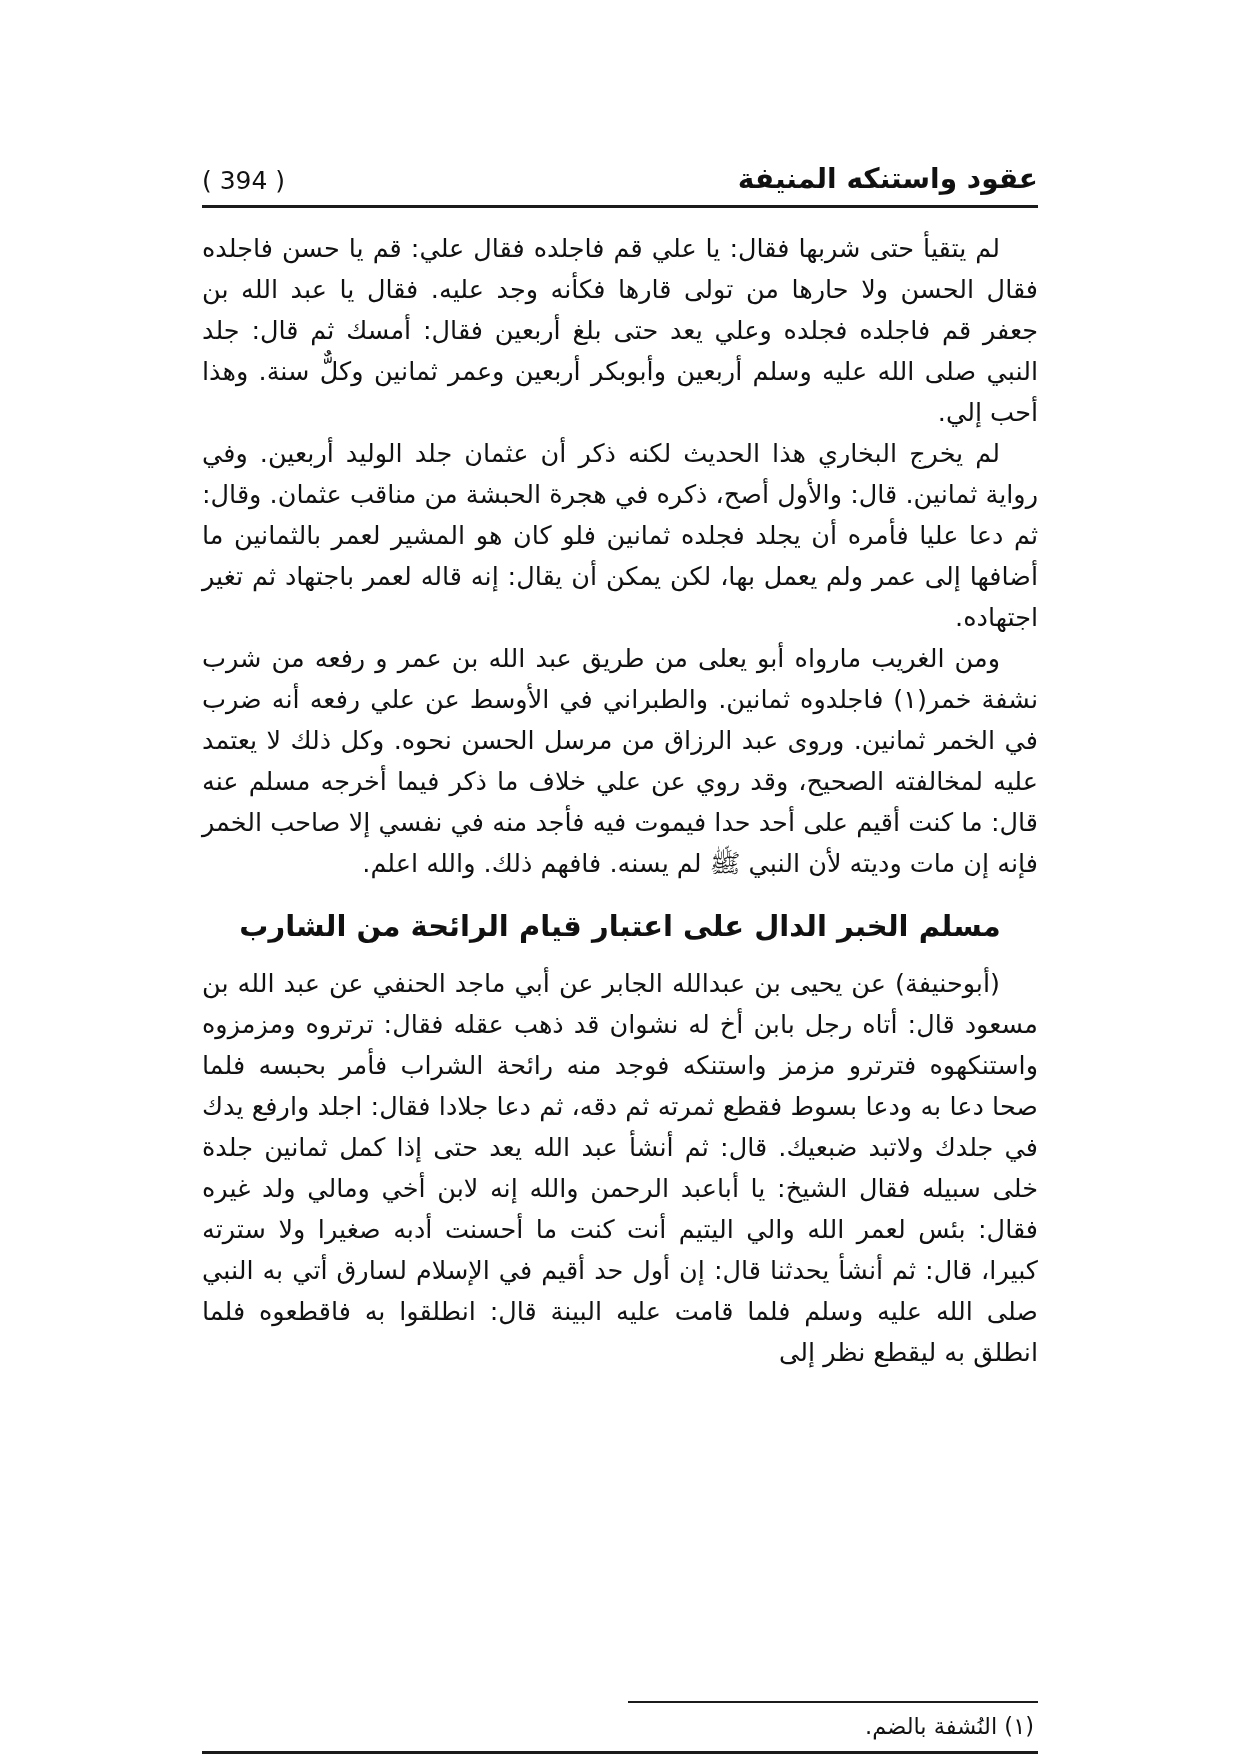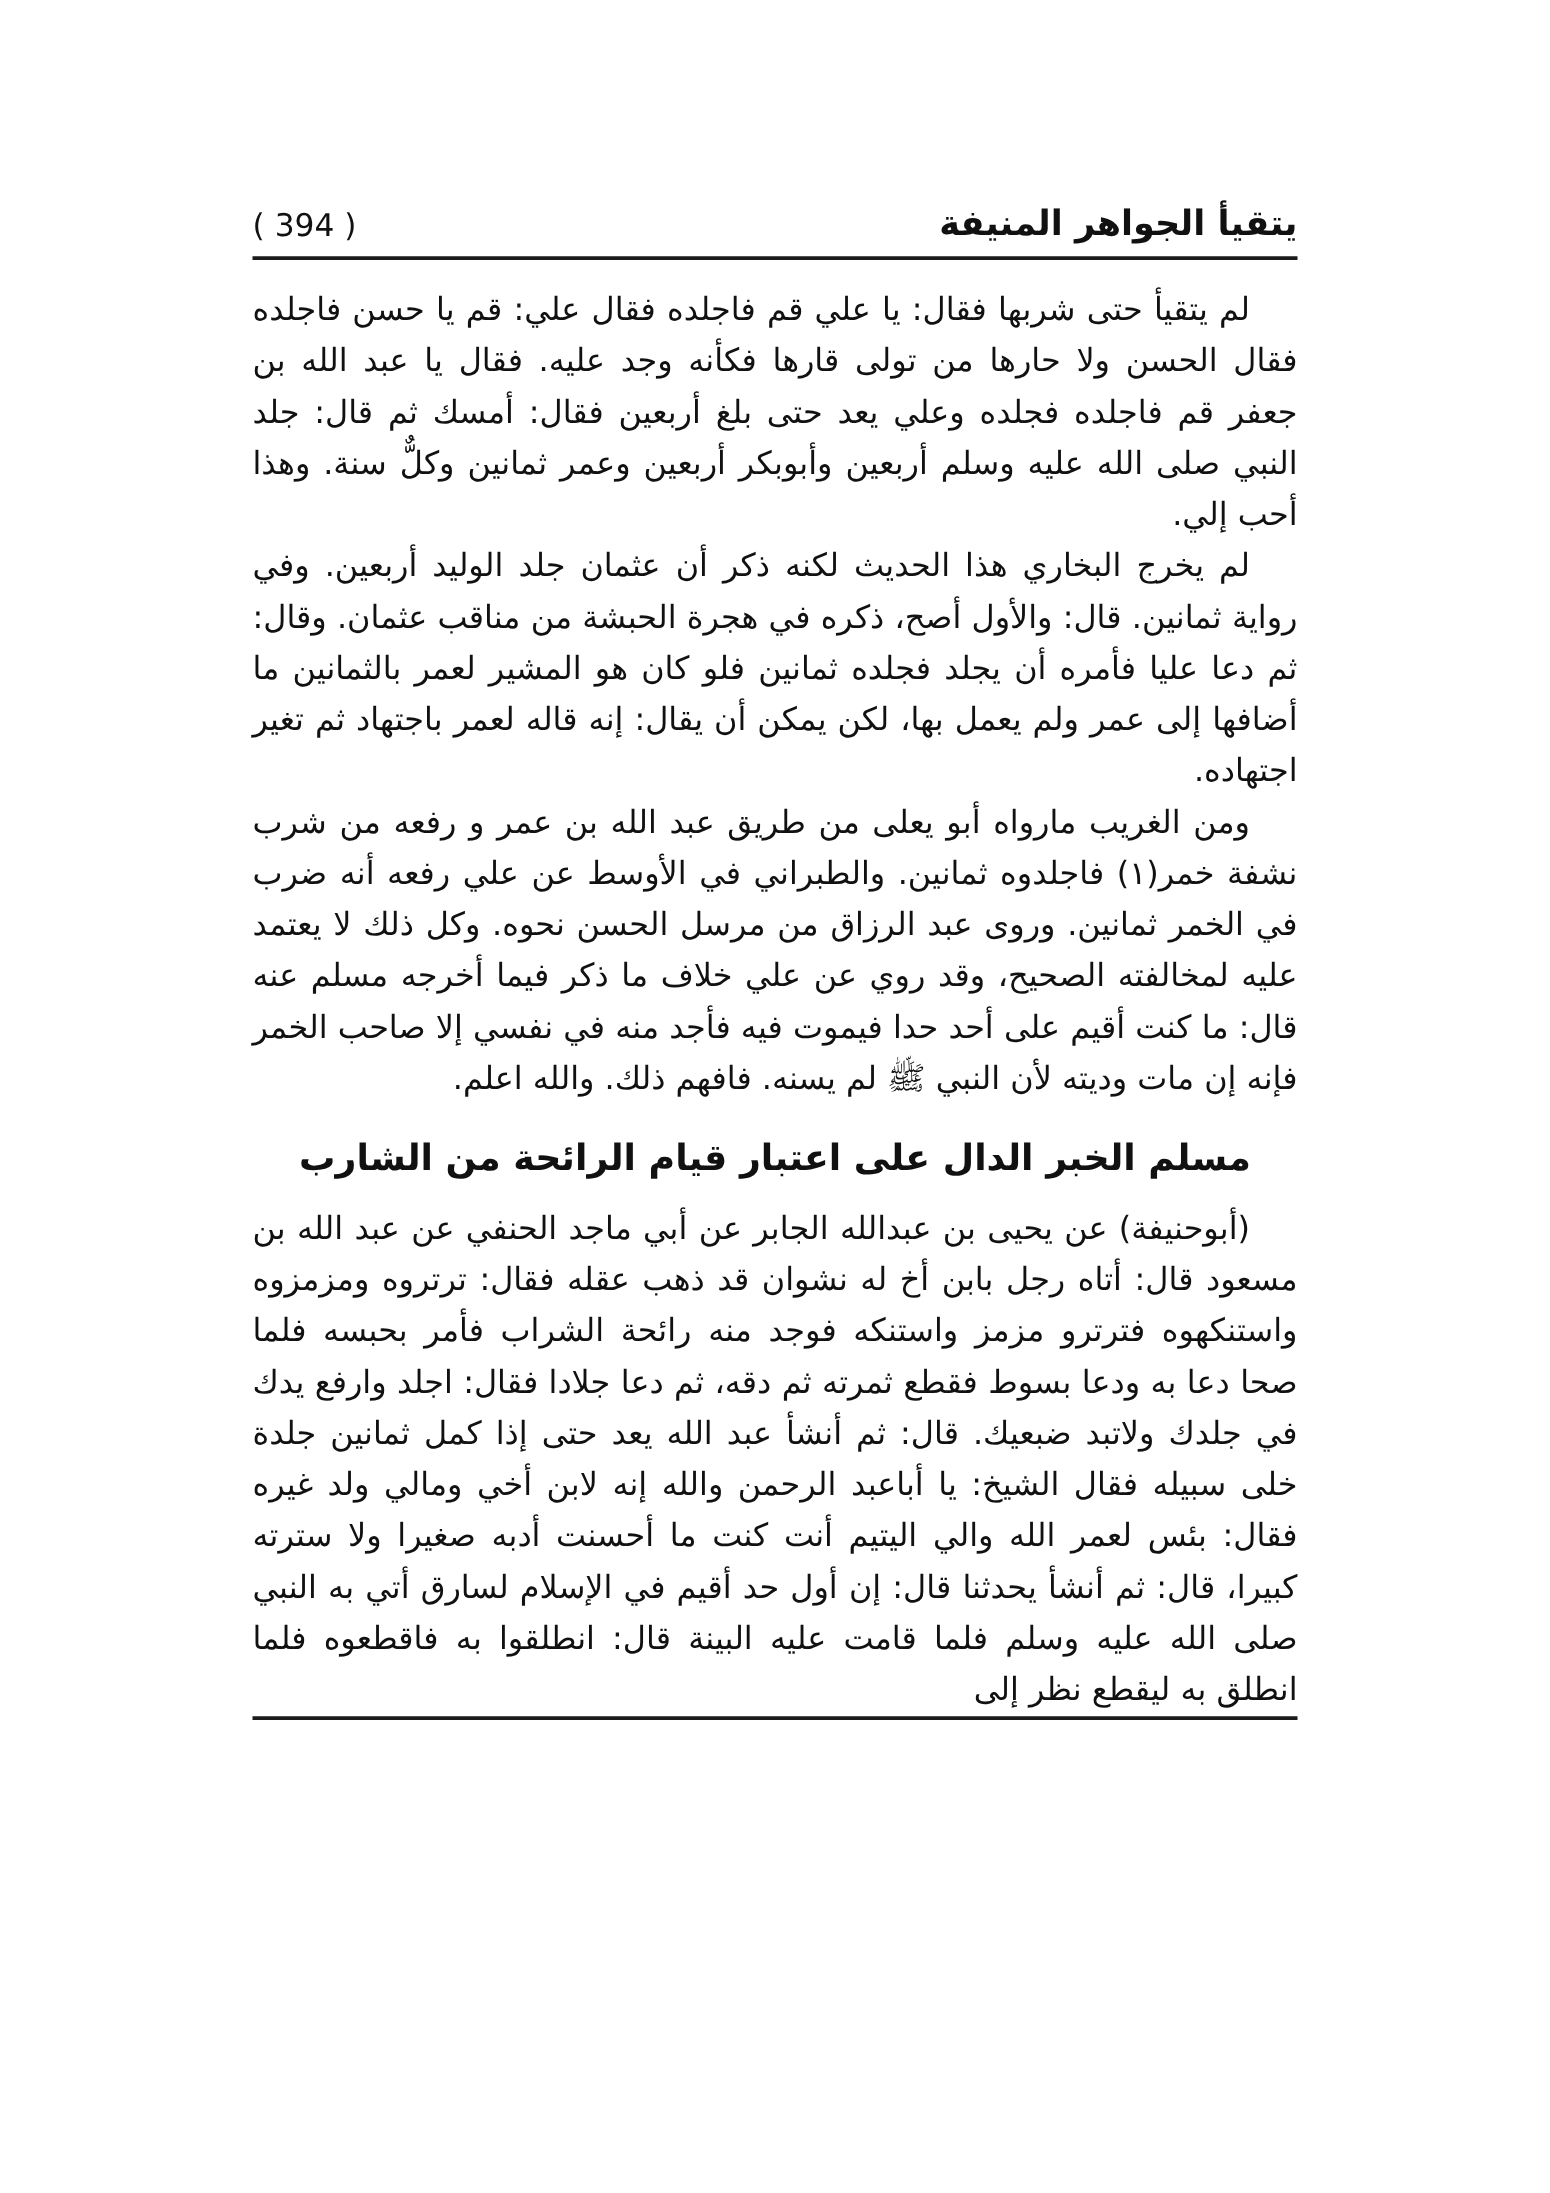--- a/index.html
+++ b/index.html
@@ -94,31 +94,35 @@
     font-size: 28px;
     padding-top: 8px;
   }
 </style>
 </head>
 <body>
 
 <div class="page">
 
   <header class="page-header">
-    <span class="book-title">يتقيأ الجواهر المنيفة</span>
+    <span class="book-title">عقود واستنكه المنيفة</span>
     <span class="page-number">( 394 )</span>
   </header>
 
   <main class="body-text">
     <p>لم يتقيأ حتى شربها فقال: يا علي قم فاجلده فقال علي: قم يا حسن فاجلده فقال الحسن ولا حارها من تولى قارها فكأنه وجد عليه. فقال يا عبد الله بن جعفر قم فاجلده فجلده وعلي يعد حتى بلغ أربعين فقال: أمسك ثم قال: جلد النبي صلى الله عليه وسلم أربعين وأبوبكر أربعين وعمر ثمانين وكلٌّ سنة. وهذا أحب إلي.</p>
     <p>لم يخرج البخاري هذا الحديث لكنه ذكر أن عثمان جلد الوليد أربعين. وفي رواية ثمانين. قال: والأول أصح، ذكره في هجرة الحبشة من مناقب عثمان. وقال: ثم دعا عليا فأمره أن يجلد فجلده ثمانين فلو كان هو المشير لعمر بالثمانين ما أضافها إلى عمر ولم يعمل بها، لكن يمكن أن يقال: إنه قاله لعمر باجتهاد ثم تغير اجتهاده.</p>
     <p>ومن الغريب مارواه أبو يعلى من طريق عبد الله بن عمر و رفعه من شرب نشفة خمر(١) فاجلدوه ثمانين. والطبراني في الأوسط عن علي رفعه أنه ضرب في الخمر ثمانين. وروى عبد الرزاق من مرسل الحسن نحوه. وكل ذلك لا يعتمد عليه لمخالفته الصحيح، وقد روي عن علي خلاف ما ذكر فيما أخرجه مسلم عنه قال: ما كنت أقيم على أحد حدا فيموت فيه فأجد منه في نفسي إلا صاحب الخمر فإنه إن مات وديته لأن النبي ﷺ لم يسنه. فافهم ذلك. والله اعلم.</p>
 
     <h2 class="section-heading">مسلم الخبر الدال على اعتبار قيام الرائحة من الشارب</h2>
 
     <p>(أبوحنيفة) عن يحيى بن عبدالله الجابر عن أبي ماجد الحنفي عن عبد الله بن مسعود قال: أتاه رجل بابن أخ له نشوان قد ذهب عقله فقال: ترتروه ومزمزوه واستنكهوه فترترو مزمز واستنكه فوجد منه رائحة الشراب فأمر بحبسه فلما صحا دعا به ودعا بسوط فقطع ثمرته ثم دقه، ثم دعا جلادا فقال: اجلد وارفع يدك في جلدك ولاتبد ضبعيك. قال: ثم أنشأ عبد الله يعد حتى إذا كمل ثمانين جلدة خلى سبيله فقال الشيخ: يا أباعبد الرحمن والله إنه لابن أخي ومالي ولد غيره فقال: بئس لعمر الله والي اليتيم أنت كنت ما أحسنت أدبه صغيرا ولا سترته كبيرا، قال: ثم أنشأ يحدثنا قال: إن أول حد أقيم في الإسلام لسارق أتي به النبي صلى الله عليه وسلم فلما قامت عليه البينة قال: انطلقوا به فاقطعوه فلما انطلق به ليقطع نظر إلى</p>
   </main>
 
+  <div class="footnote-area">
+    <div class="footnote-rule"></div>
+    <p class="footnote-text">(١) النُشفة بالضم.</p>
+  </div>
 
   <div class="footer-rule"></div>
 
 
 </div>
 
 </body></html>

